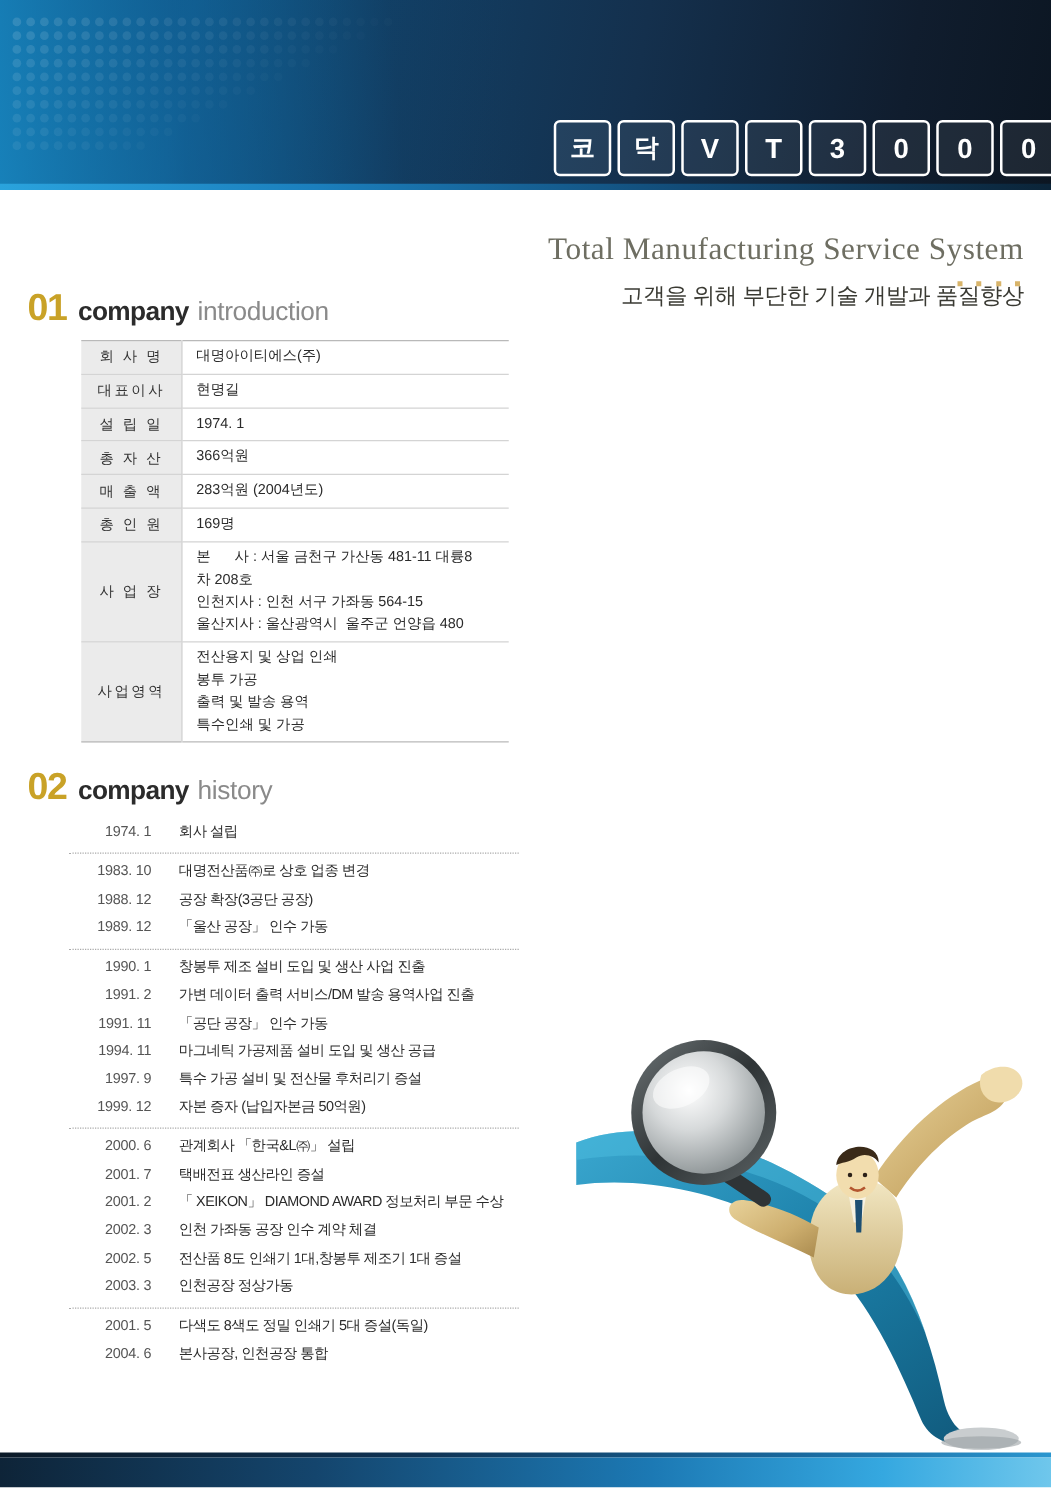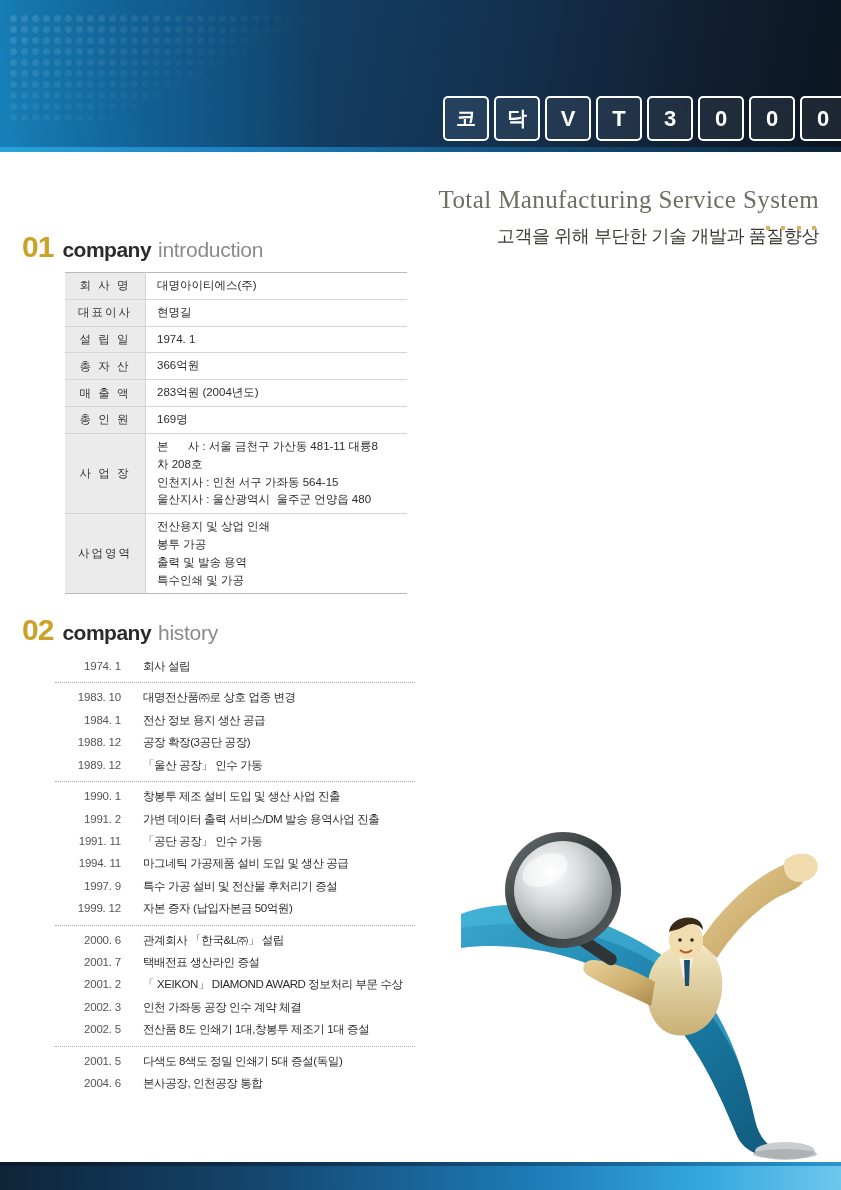--- a/index.html
+++ b/index.html
@@ -320,24 +320,20 @@
         <span class="hdate">1974. 1</span>
         <span class="hdesc">회사 설립</span>
       </div>
     </div>
     <div class="hgroup">
       <div class="hrow">
         <span class="hdate">1983. 10</span>
         <span class="hdesc">대명전산품㈜로 상호 업종 변경</span>
       </div>
       <div class="hrow">
-        <span class="hdate">1984. 1</span>
-        <span class="hdesc">전산 정보 용지 생산 공급</span>
-      </div>
-      <div class="hrow">
         <span class="hdate">1988. 12</span>
         <span class="hdesc">공장 확장(3공단 공장)</span>
       </div>
       <div class="hrow">
         <span class="hdate">1989. 12</span>
         <span class="hdesc">「울산 공장」 인수 가동</span>
       </div>
     </div>
     <div class="hgroup">
       <div class="hrow">
@@ -378,20 +374,24 @@
         <span class="hdate">2001. 2</span>
         <span class="hdesc">「 XEIKON」 DIAMOND AWARD 정보처리 부문 수상</span>
       </div>
       <div class="hrow">
         <span class="hdate">2002. 3</span>
         <span class="hdesc">인천 가좌동 공장 인수 계약 체결</span>
       </div>
       <div class="hrow">
         <span class="hdate">2002. 5</span>
         <span class="hdesc">전산품 8도 인쇄기 1대,창봉투 제조기 1대 증설</span>
+      </div>
+      <div class="hrow">
+        <span class="hdate">2003. 3</span>
+        <span class="hdesc">인천공장 정상가동</span>
       </div>
     </div>
     <div class="hgroup last">
       <div class="hrow">
         <span class="hdate">2001. 5</span>
         <span class="hdesc">다색도 8색도 정밀 인쇄기 5대 증설(독일)</span>
       </div>
       <div class="hrow">
         <span class="hdate">2004. 6</span>
         <span class="hdesc">본사공장, 인천공장 통합</span>

